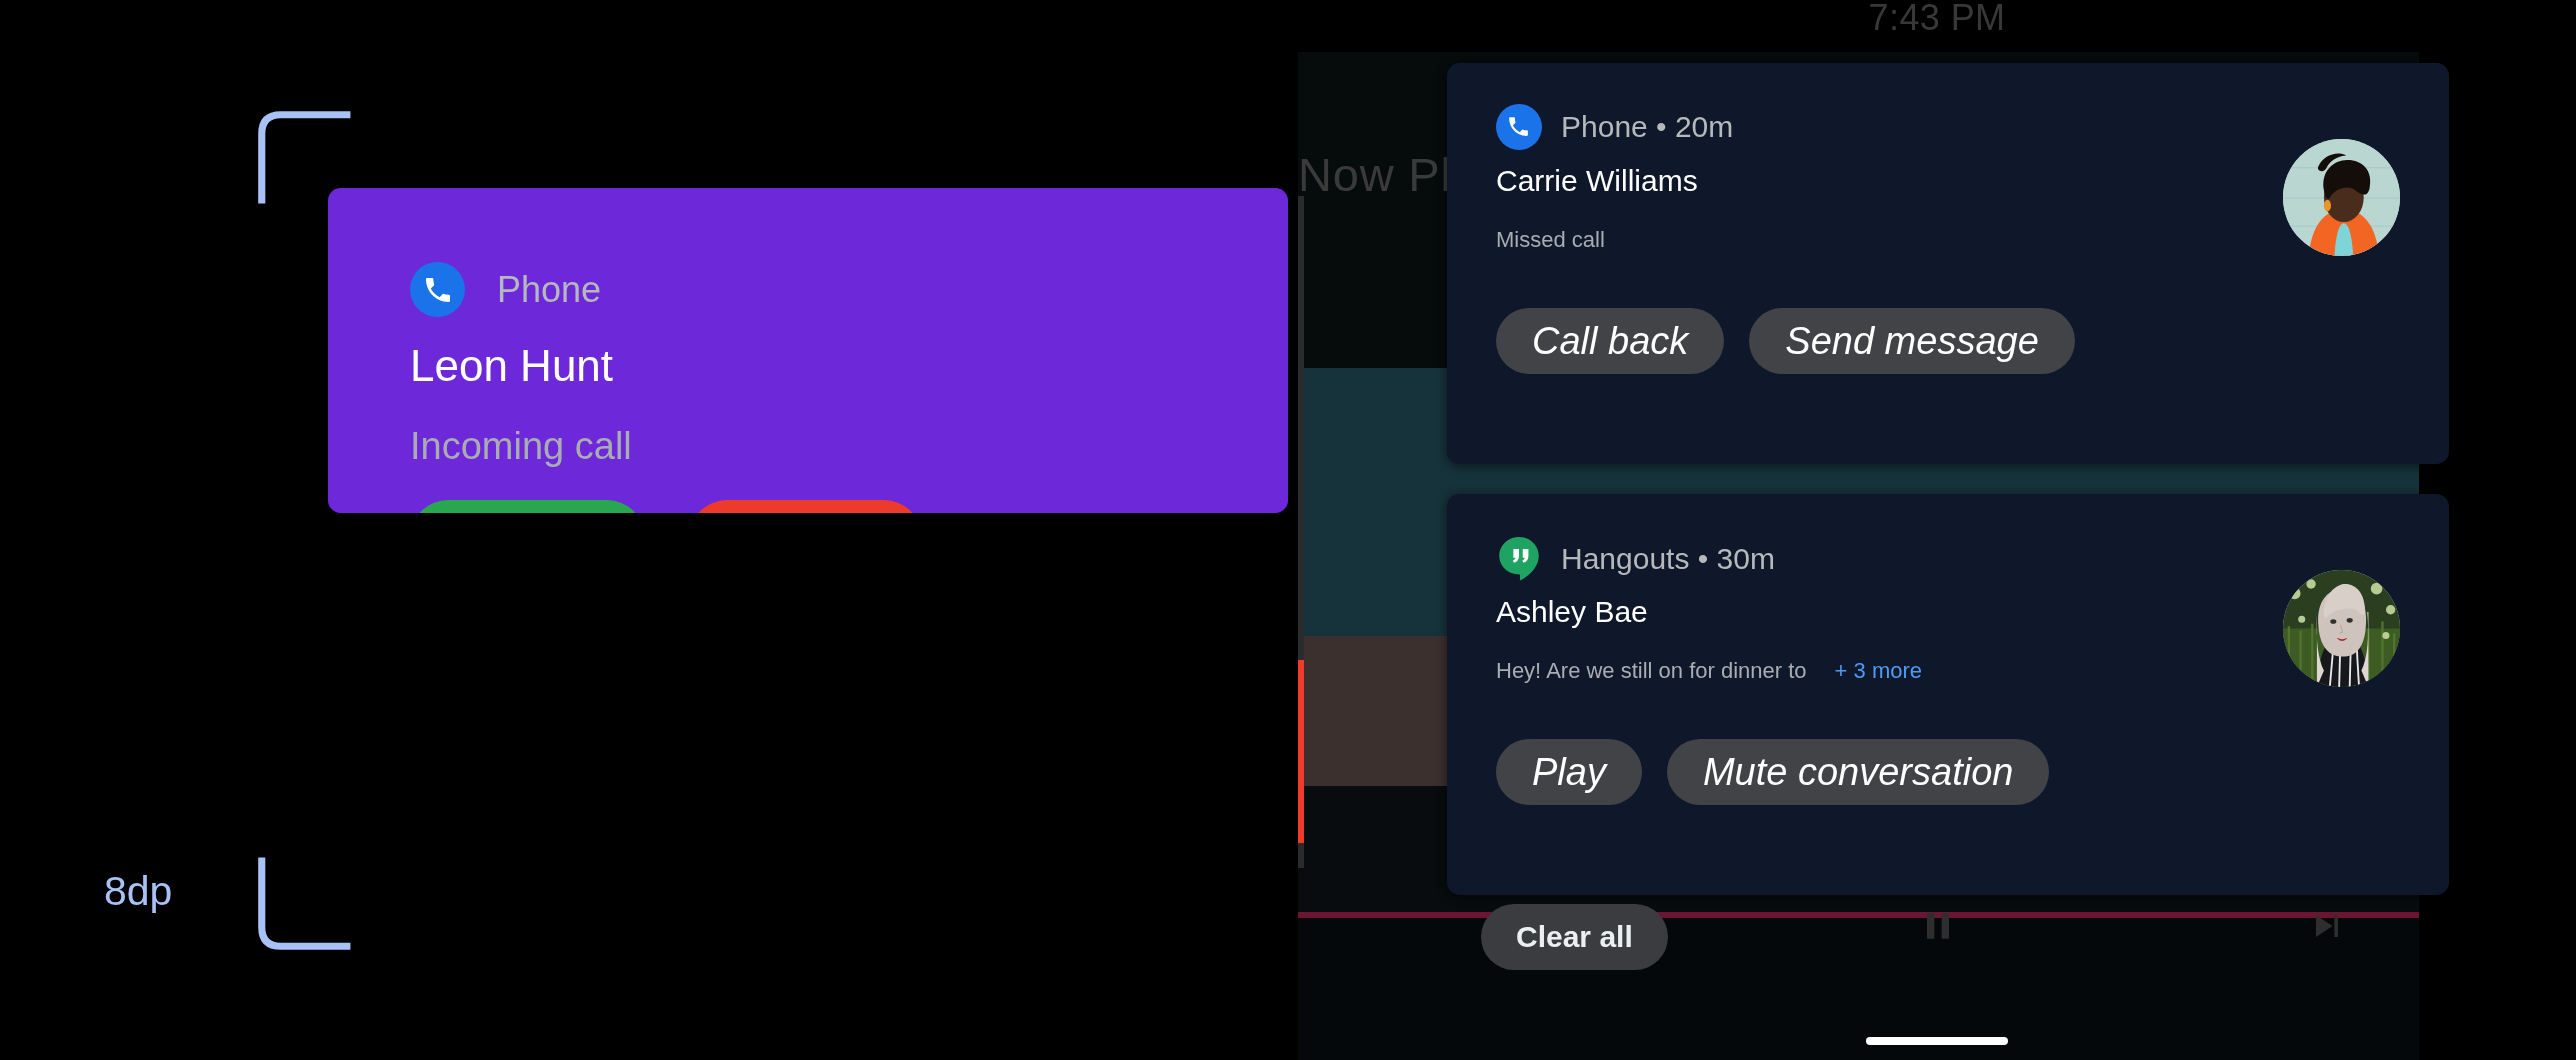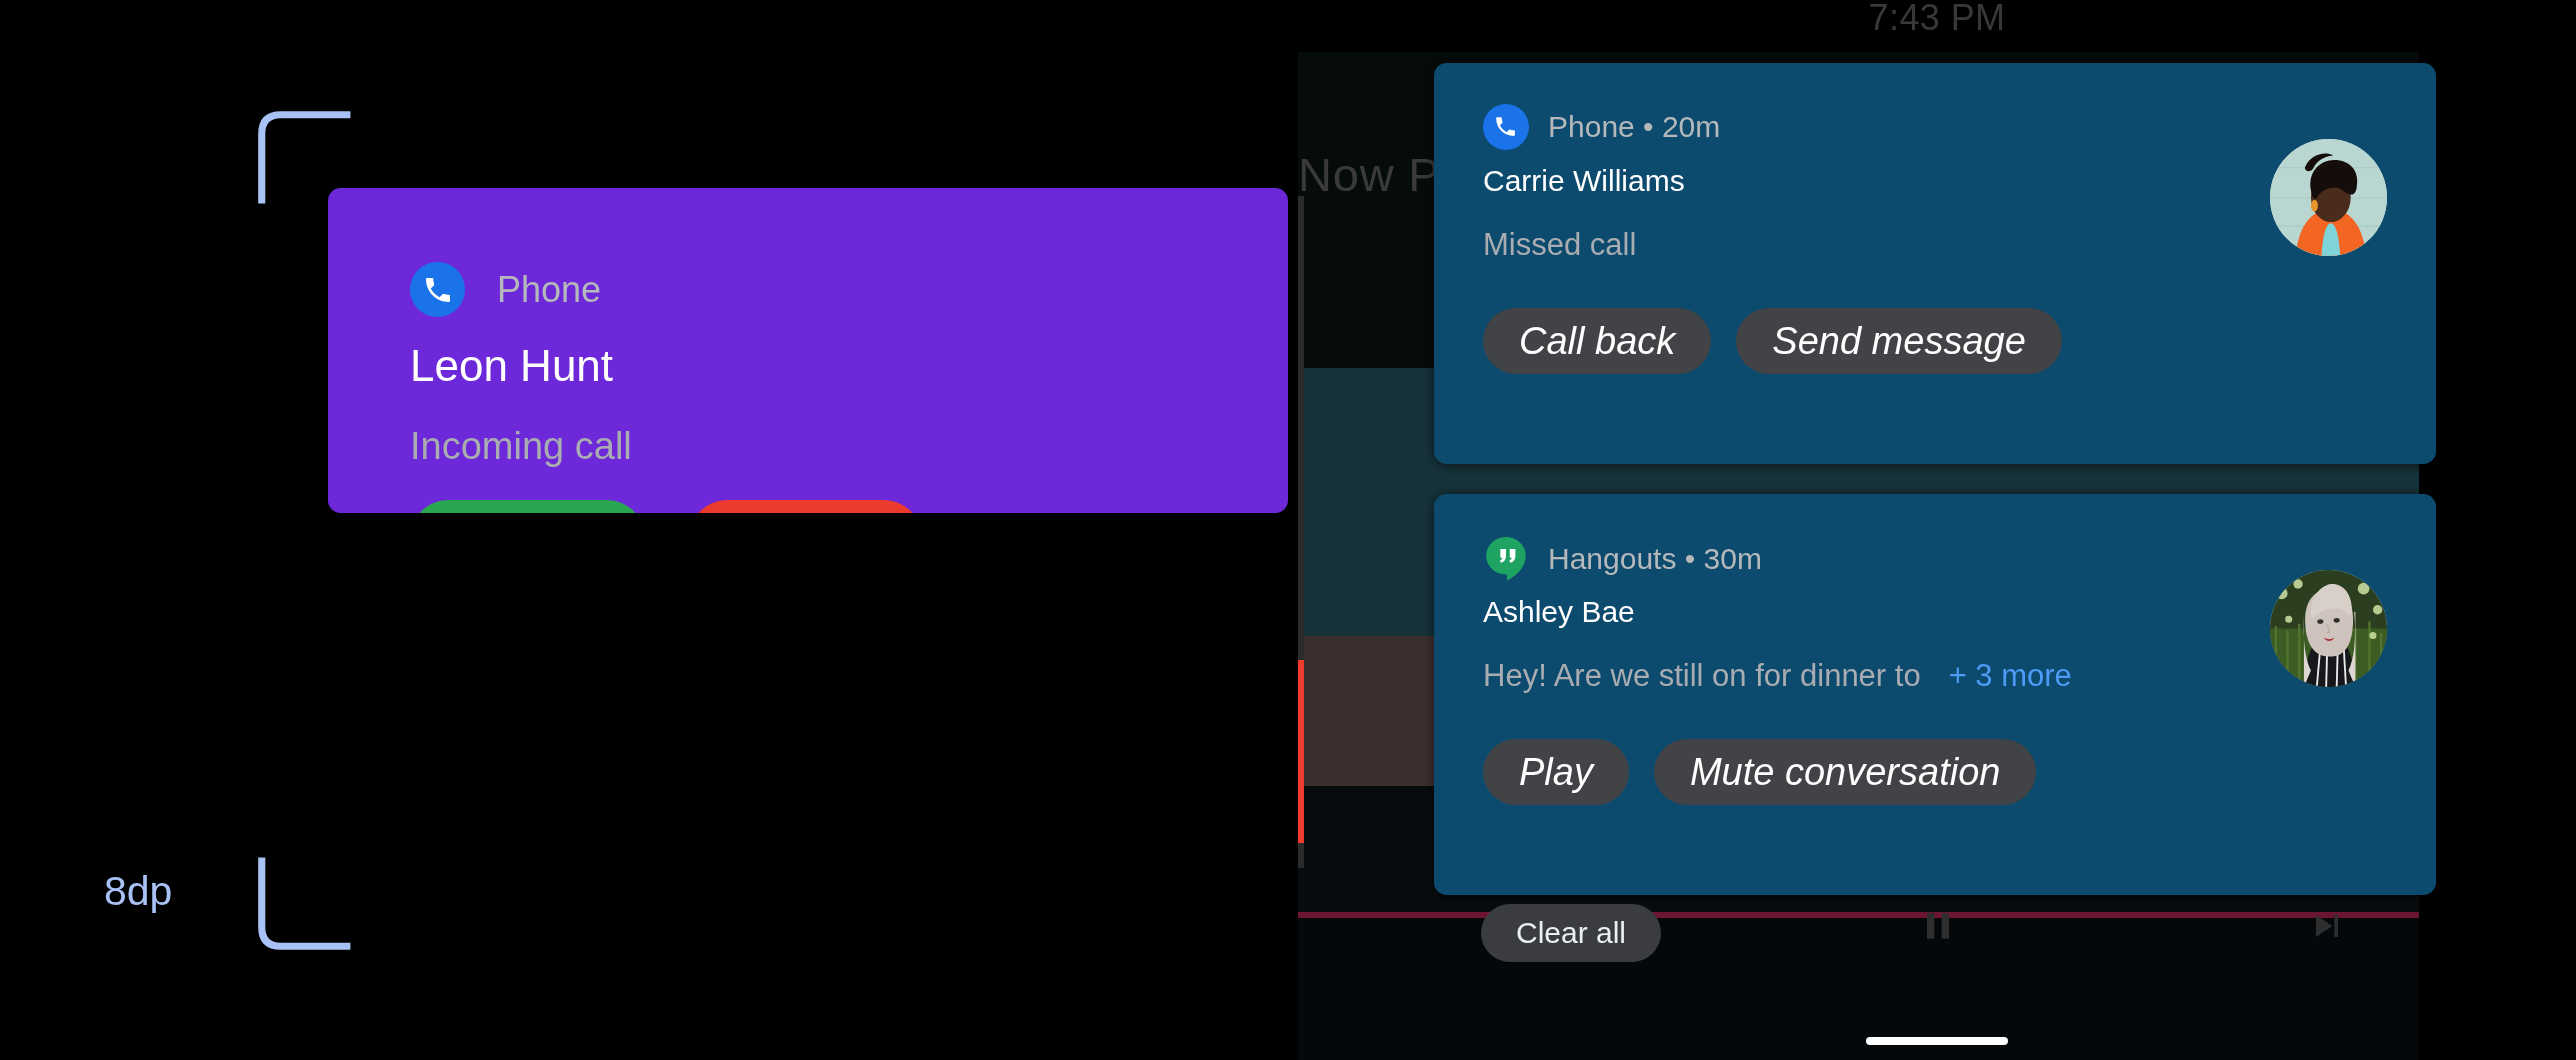--- a/index.html
+++ b/index.html
@@ -25,35 +25,36 @@
     color:#3a3a3a;font-size:47px;font-weight:400;letter-spacing:0.8px;
     white-space:nowrap;
   }
   .status-time{
     position:absolute;top:-3.2px;left:0;width:1278px;text-align:center;
     color:#383838;font-size:36px;font-weight:400;letter-spacing:0.4px;
   }
 
   
   .notif-card{
-    position:absolute;background:#0c4a6e;border-radius:12.6px;
+    position:absolute;background:#0f172a;border-radius:12.6px;
     box-shadow:0 1.6px 11px rgba(0,0,0,.55);
+    margin-left:13px;
   }
   .card-1{left:136px;top:63px;width:1002px;height:401px;}
   .card-2{left:136px;top:494px;width:1002px;height:401px;}
 
   .notif-head{position:absolute;left:49px;top:41px;display:flex;align-items:center;gap:19px;}
   .app-badge{width:46px;height:46px;border-radius:50%;flex:0 0 auto;position:relative;}
   .app-badge.phone{background:#1a73e8;}
   .app-badge.phone svg{position:absolute;left:10.3px;top:10.3px;}
   .hangouts-badge{width:46px;height:47px;flex:0 0 auto;position:relative;}
   .notif-source{color:#b6b9bc;font-size:30px;white-space:nowrap;}
 
   .notif-title{position:absolute;left:49px;top:101px;color:#ffffff;font-size:30px;font-weight:400;white-space:nowrap;}
-  .notif-sub{position:absolute;left:49px;top:164px;color:#a9adb1;font-size:31px;white-space:nowrap;}
+  .notif-sub{position:absolute;left:49px;top:164px;color:#a9adb1;font-size:22px;white-space:nowrap;}
   .notif-sub .more{color:#4e9bf5;margin-left:28px;}
   .notif-sub .msg{display:inline-block;max-width:552px;overflow:hidden;white-space:nowrap;vertical-align:bottom;}
 
   .avatar{
     position:absolute;right:49px;top:76px;width:117px;height:117px;border-radius:50%;
     overflow:hidden;background:#b9d6d1;
   }
   .avatar .ph{position:absolute;inset:0;}
 
   .notif-actions{position:absolute;left:49px;top:245px;display:flex;gap:25px;}
@@ -61,23 +62,23 @@
     background:#414346;color:#fff;font-size:38px;
     border:none;border-radius:79px;padding:0 36px;height:66px;
     display:flex;align-items:center;justify-content:center;white-space:nowrap;
     font-family:inherit;cursor:pointer;font-style:italic;
   }
 
   
   .clear-all{
     position:absolute;left:183px;top:904px;
     background:#3a3c3f;color:#eceff1;font-size:30px;
-    border:none;border-radius:79px;height:58px;padding:0 35px;
+    border:none;border-radius:79px;height:66px;padding:0 35px;
     display:flex;align-items:center;justify-content:center;
-    font-family:inherit;cursor:pointer;white-space:nowrap;
+    font-family:inherit;cursor:pointer;white-space:nowrap;font-weight:bold;
   }
 
   
   .transport{position:absolute;top:890px;left:0;width:1278px;height:71px;}
   .tbtn{position:absolute;top:0;width:71px;height:71px;display:flex;align-items:center;justify-content:center;}
   .t-prev{left:213px;}
   .t-play{left:604px;}
   .t-next{left:993px;}
 
   .home-indicator{

